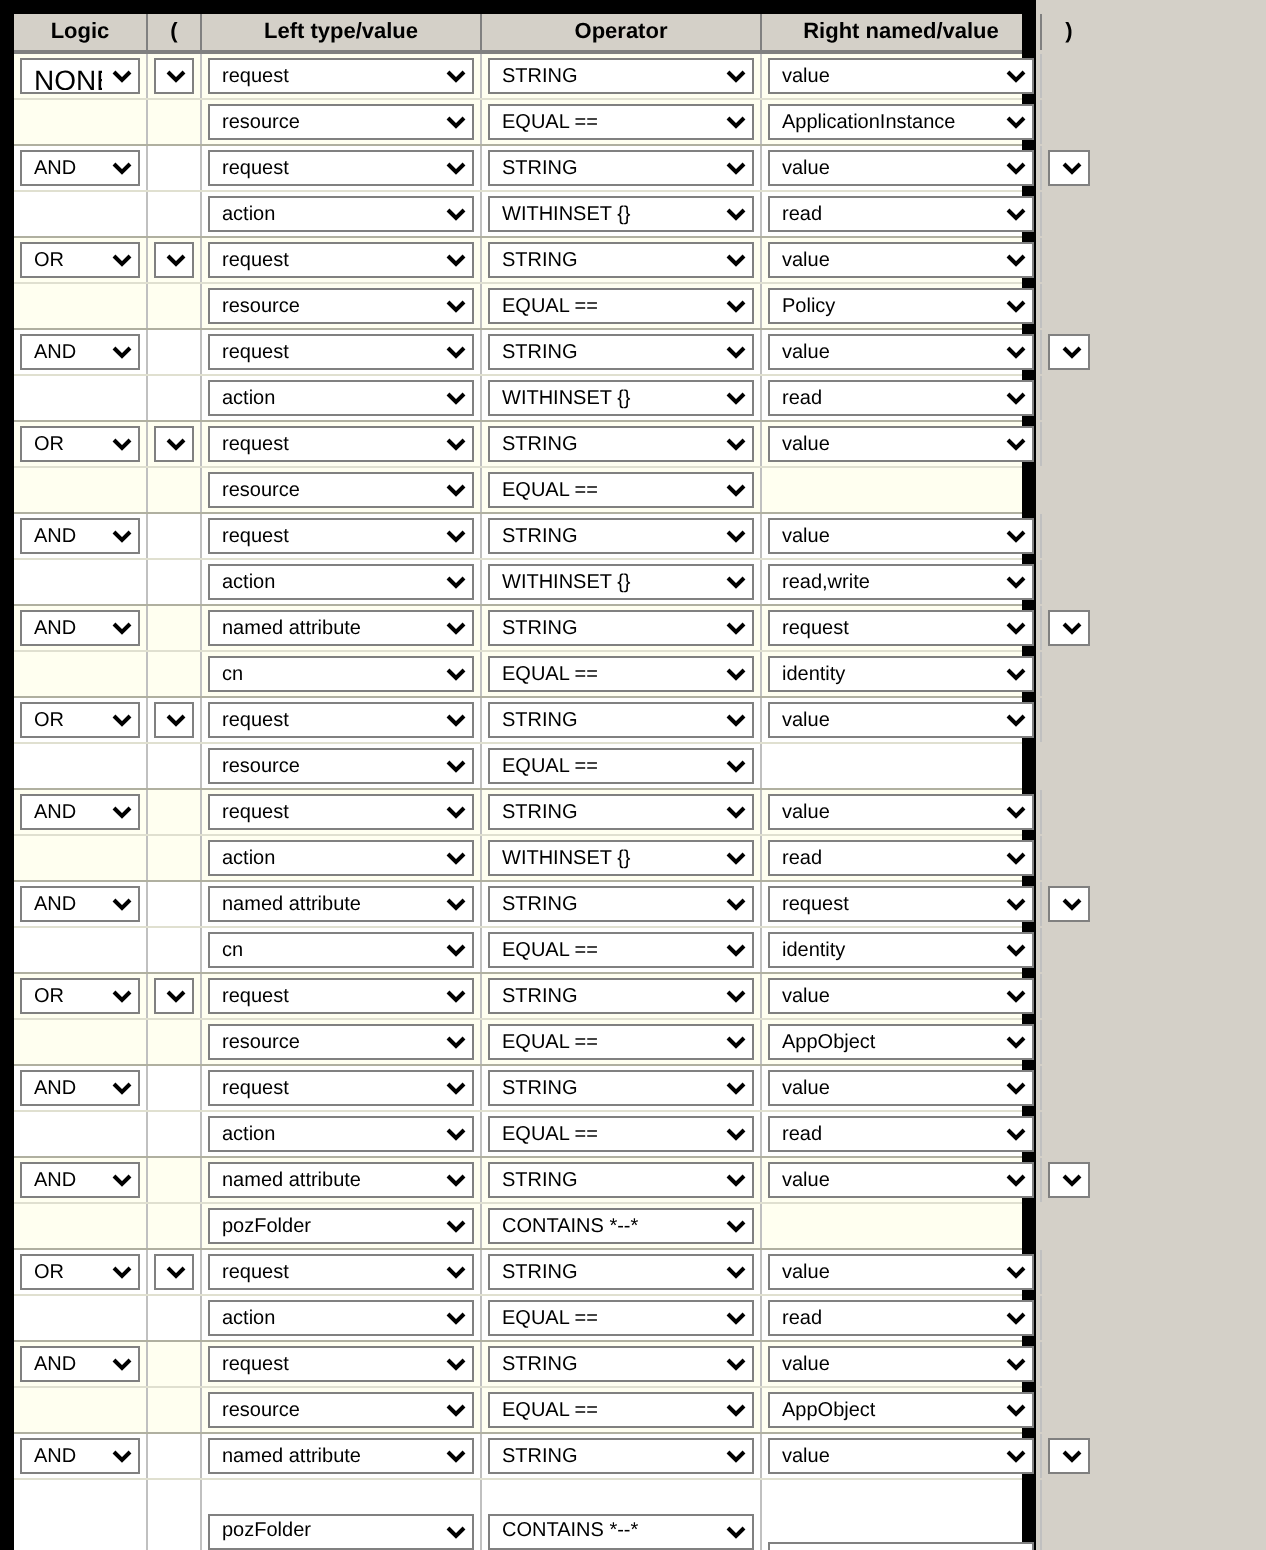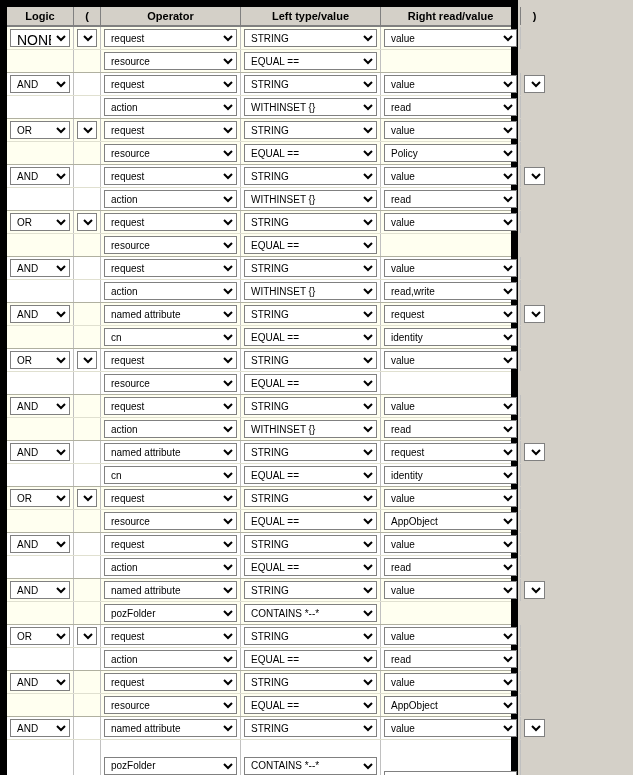--- a/index.html
+++ b/index.html
@@ -58,23 +58,23 @@
     }
   </style>
 </head>
 <body>
 
 <div class="table-container">
 
   <div class="header-row">
     <div class="header-cell">Logic</div>
     <div class="header-cell">(</div>
+    <div class="header-cell">Left type/value</div>
     <div class="header-cell">Operator</div>
-    <div class="header-cell">Left type/value</div>
-    <div class="header-cell">Right read/value</div>
+    <div class="header-cell">Right named/value</div>
     <div class="header-cell">)</div>
   </div>
 
   <div id="rows-container">
       <div style="border-bottom: 1px solid rgb(176, 176, 160); background: rgb(255, 255, 240);">
         <div class="data-row" style="background: transparent;">
           <div class="cell" style="justify-content: center;">
             <select style="width: 100%; font-size: 14px; height: 18px;"><option>NONE</option></select>
           </div>
           <div class="cell">
@@ -93,20 +93,23 @@
         </div>
         <div class="data-row" style="background: transparent;">
           <div class="cell"></div>
           <div class="cell"></div>
           <div class="cell">
             <select style="width: 100%; font-size: 10px; height: 18px;"><option>resource</option></select>
           </div>
           <div class="cell">
             <select style="width: 100%; font-size: 10px; height: 18px;"><option>EQUAL ==</option></select>
           </div>
+          <div class="cell">
+            <select style="width: 100%; font-size: 10px; height: 18px;"><option>ApplicationInstance</option></select>
+          </div>
           <div class="cell"></div>
         </div>
       </div>
       <div style="border-bottom: 1px solid rgb(176, 176, 160); background: rgb(255, 255, 255);">
         <div class="data-row" style="background: transparent;">
           <div class="cell">
             <select style="width: 100%; font-size: 10px; height: 18px;"><option>AND</option></select>
           </div>
           <div class="cell"></div>
           <div class="cell">

